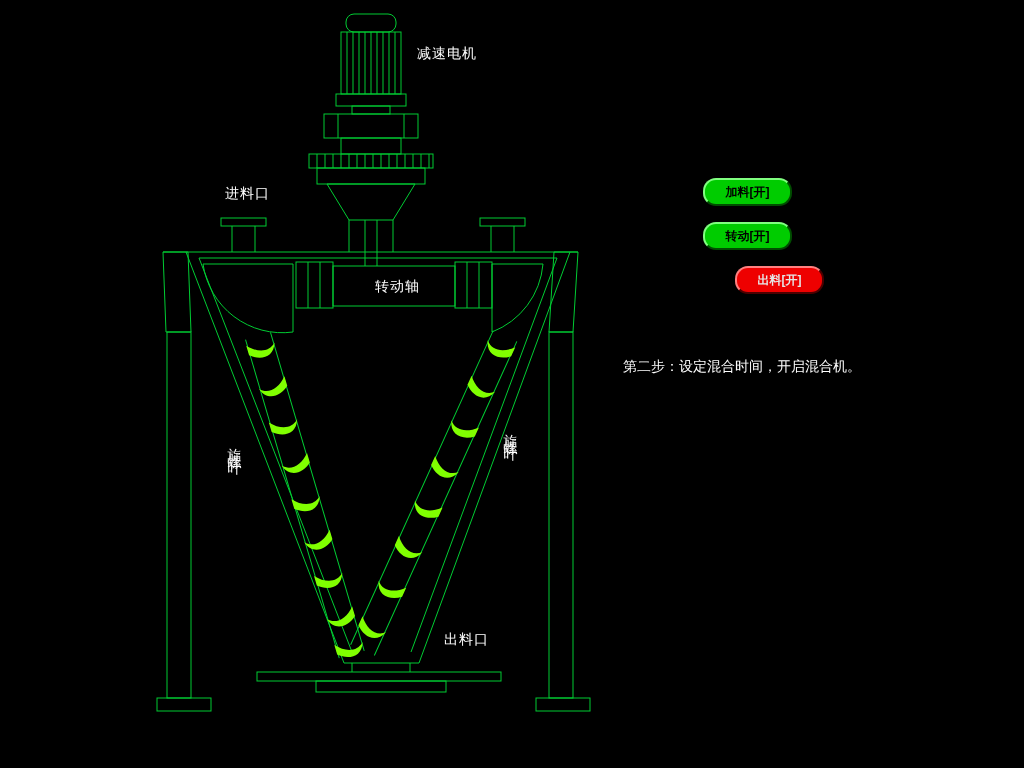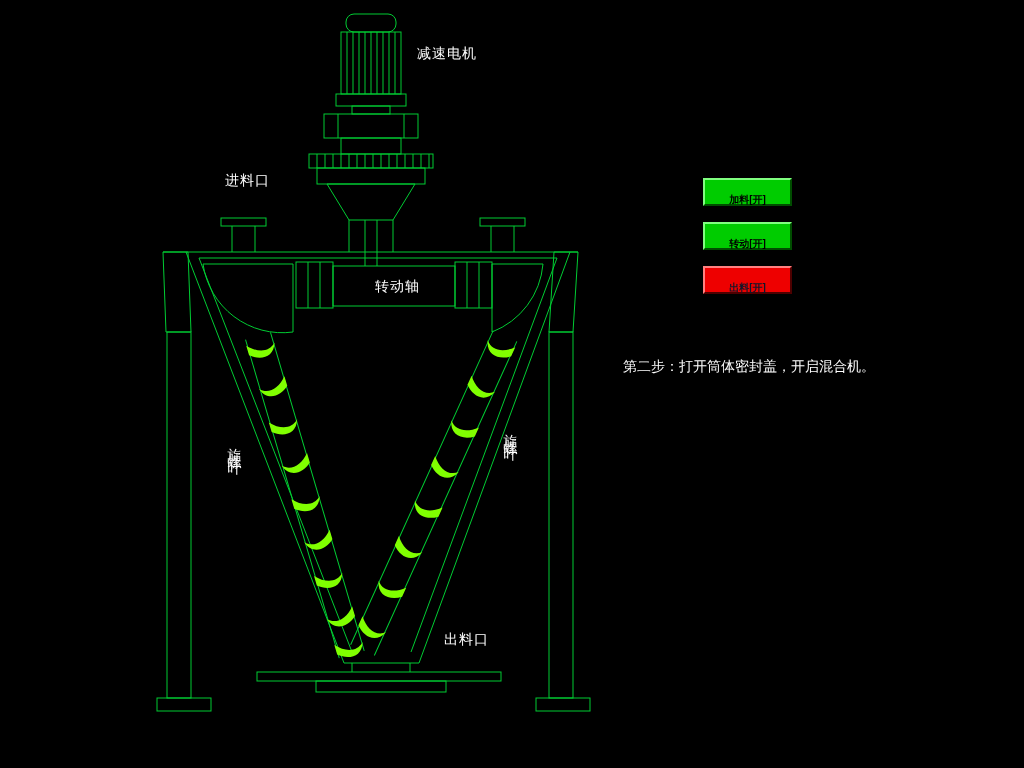--- a/index.html
+++ b/index.html
@@ -19,32 +19,32 @@
     letter-spacing:7px; white-space:normal;
   }
 
   .btn-col {
     position:absolute; left:703px; top:178px;
     display:flex; flex-direction:column; gap:16px;
   }
   .hmi-btn {
     width:89px; height:28px;
     font-family:"Liberation Sans", sans-serif;
-    font-size:10px; font-weight:bold;
-    cursor:pointer; padding:8px; line-height:24px;
+    font-size:12px; font-weight:bold;
+    cursor:pointer; padding:0; line-height:24px;border-radius:13px;
   }
   .hmi-btn.green {
     background:#00cc00; color:#000000;
     border-top:2px solid #80ff80; border-left:2px solid #80ff80;
     border-bottom:2px solid #004d00; border-right:2px solid #004d00;
   }
   .hmi-btn.red {
-    background:#ee0000; color:#0f172a;
+    background:#ee0000; color:#e5e5e5;
     border-top:2px solid #ff8080; border-left:2px solid #ff8080;
-    border-bottom:2px solid #4d0000; border-right:2px solid #4d0000;
+    border-bottom:2px solid #4d0000; border-right:2px solid #4d0000;margin-left:32px;
   }
 
   .instructions {
     position:absolute; left:623px; top:358px; width:400px;
     color:#ffffff; font-size:14px; line-height:17px;
   }
 </style>
 </head>
 <body>
 
@@ -140,29 +140,29 @@
           <use href="#flight" transform="translate(0,226)"></use>
           <use href="#flight" transform="translate(0,270) scale(-1,1)"></use>
           <use href="#flight" transform="translate(0,314)"></use>
         </g>
       </g>
 
     </g>
   </svg>
 
   <div class="dlabel" style="left:417px;top:45px">减速电机</div>
-  <div class="dlabel" style="left:225px;top:172px">进料口</div>
+  <div class="dlabel" style="left:225px;top:185px">进料口</div>
   <div class="dlabel" style="left:375px;top:278px">转动轴</div>
   <div class="dlabel vlabel" style="left:226px;top:436px">旋螺叶</div>
   <div class="dlabel vlabel" style="left:502px;top:422px">旋螺叶</div>
   <div class="dlabel" style="left:444px;top:631px">出料口</div>
 
   <div class="btn-col">
     <button class="hmi-btn green">加料[开]</button>
     <button class="hmi-btn green">转动[开]</button>
     <button class="hmi-btn red">出料[开]</button>
   </div>
 
   <div class="instructions">
-    <div>第二步：打开筒体密封盖，开启混合机。</div>
+    <div>第二步：设定混合时间，开启混合机。</div>
   </div>
 
 </div>
 
 </body></html>

